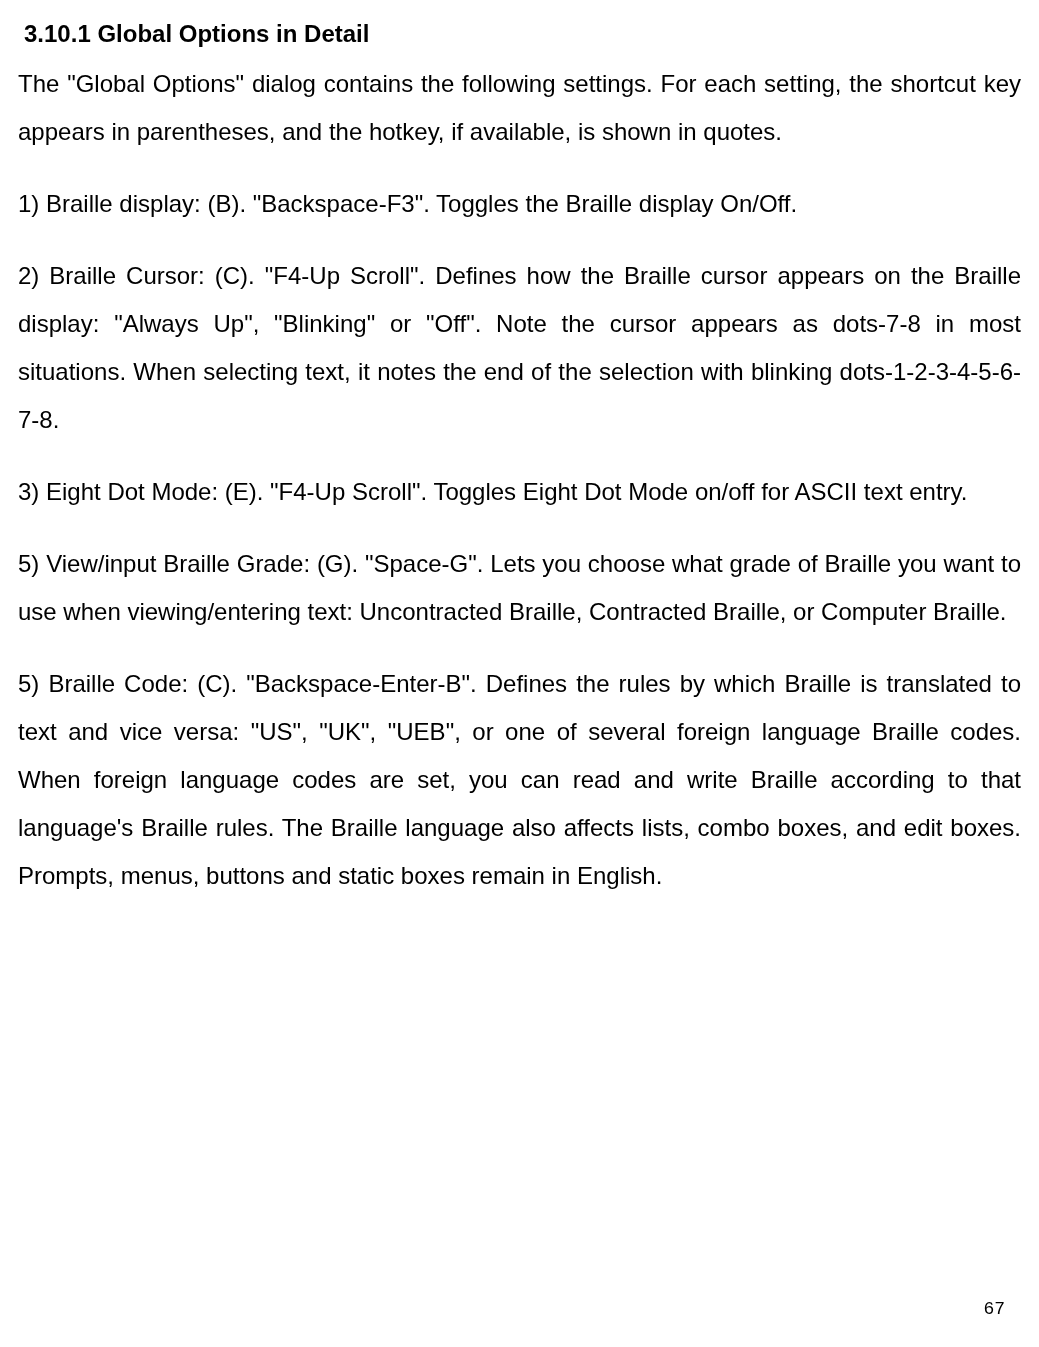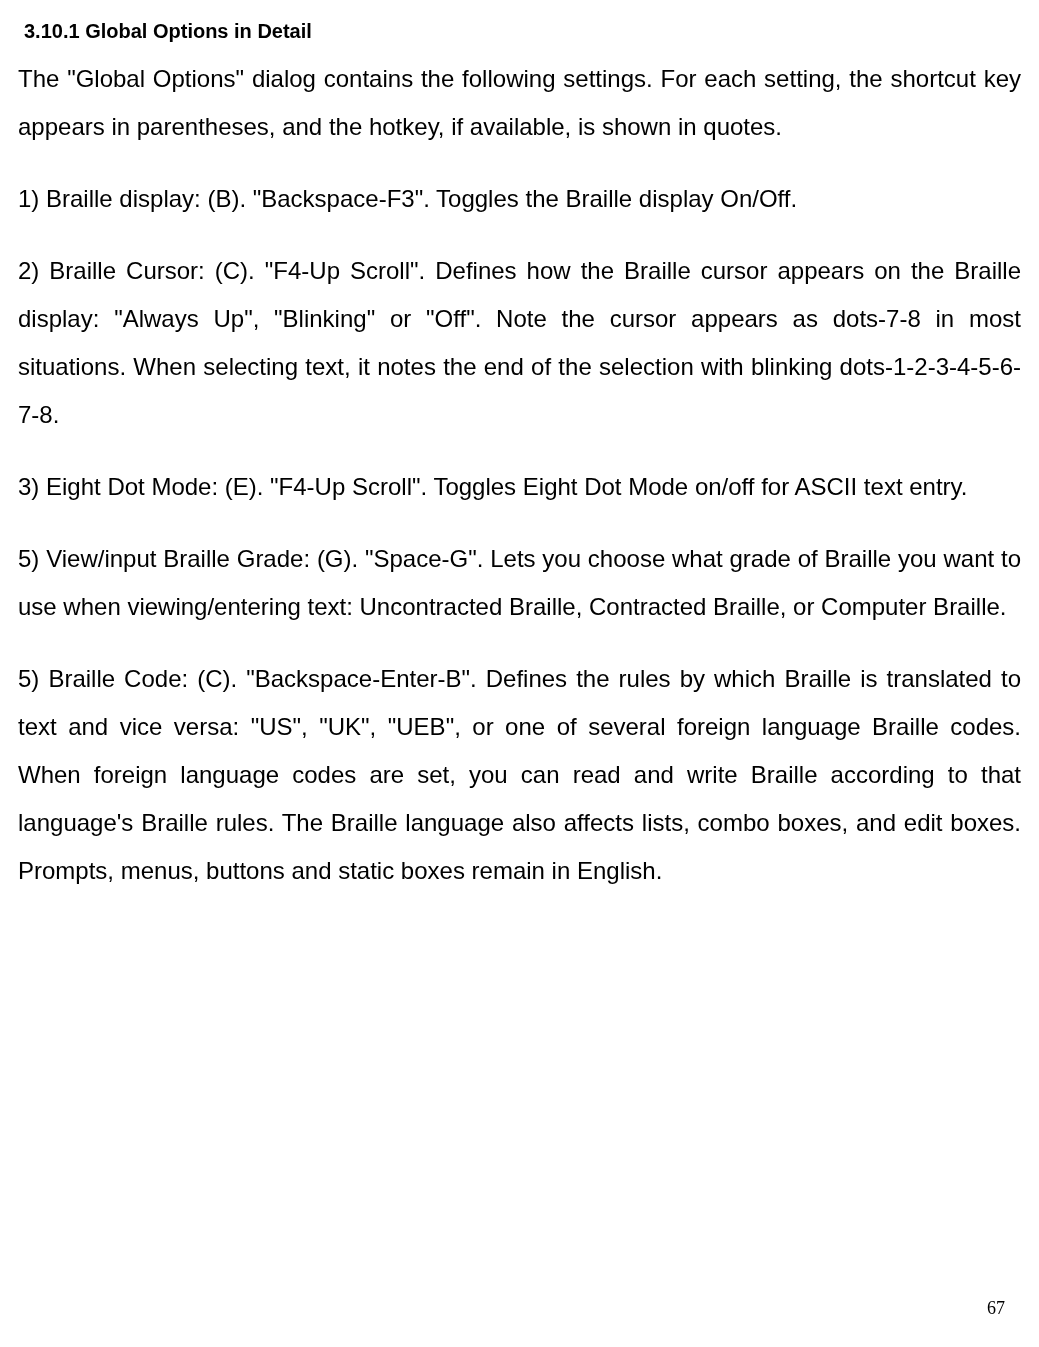--- a/index.html
+++ b/index.html
@@ -10,21 +10,21 @@
     body {
       font-family: Arial, Helvetica, sans-serif;
       background: #ffffff;
       color: #000000;
       width: 1039px;
       height: 1347px;
       padding: 20px 18px 40px 18px;
       position: relative;
     }
     .heading {
-      font-size: 20px;
+      font-size: 24px;
       font-weight: bold;
       margin-bottom: 12px;
       margin-left: 6px;
     }
     .intro {
       font-size: 24px;
       line-height: 2.0;
       text-align: justify;
       margin-bottom: 24px;
     }
@@ -32,21 +32,21 @@
       font-size: 24px;
       line-height: 2.0;
       text-align: justify;
       margin-bottom: 24px;
     }
     .page-number {
       position: absolute;
       bottom: 28px;
       right: 34px;
       font-size: 18px;
-      font-family: Liberation Serif, serif;
+      font-family: Liberation Mono, monospace;
     }
   </style>
 </head>
 <body>
 
 <div class="heading">3.10.1 Global Options in Detail</div>
 
 <p class="intro">The "Global Options" dialog contains the following settings. For each setting, the shortcut key appears in parentheses, and the hotkey, if available, is shown in quotes.</p>
 
 <p class="item">1) Braille display: (B). "Backspace-F3". Toggles the Braille display On/Off.</p>

